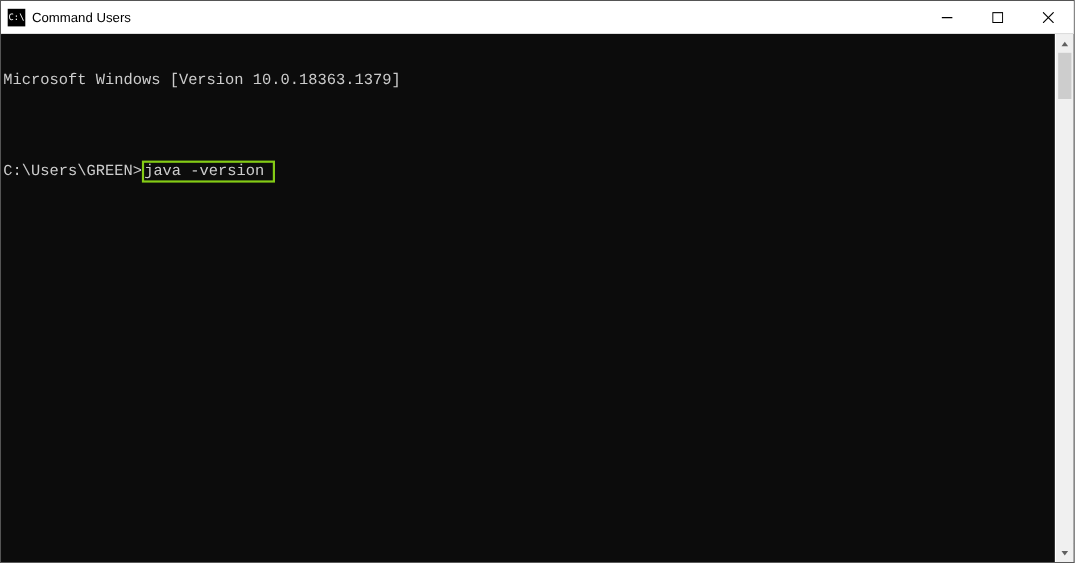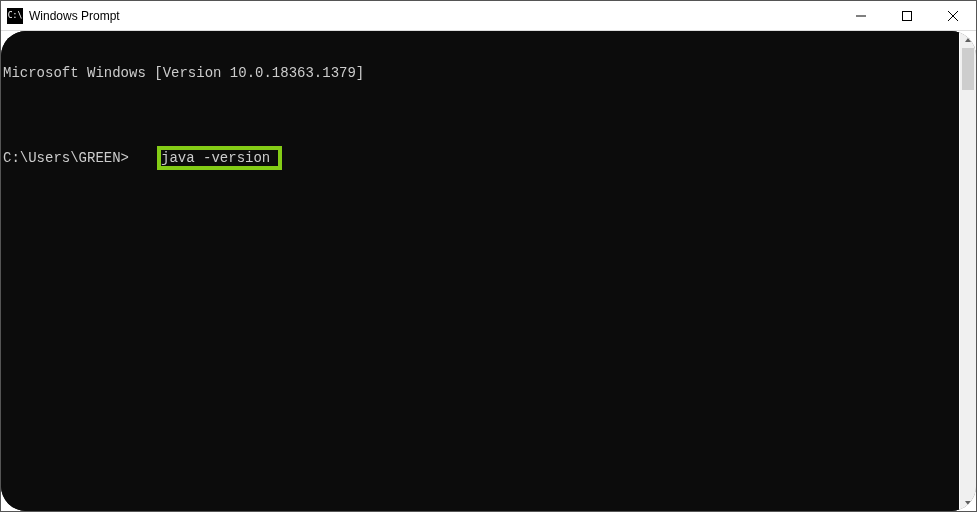--- a/index.html
+++ b/index.html
@@ -69,41 +69,39 @@
     }
     .titlebar-btn svg {
       width: 10px;
       height: 10px;
     }
     .terminal-wrap {
       flex: 1;
       display: flex;
       background: #000;
       overflow: hidden;
-      border-radius: 25px;
     }
     .terminal {
       flex: 1;
       background: #0c0c0c;
       color: #cccccc;
       font-family: Consolas, "Courier New", monospace;
       font-size: 14px;
       line-height: 1.15;
       padding: 2px 0 0 2px;
       white-space: pre;
       overflow: hidden;
     }
     .terminal-line {
       display: block;
     }
     .prompt-highlight {
-      border: 4px solid #84cc16;
+      border: 2px solid #84cc16;
       padding: 0 8px 0 0;
       display: inline-block;
-      margin-left: 28px;
     }
     .scrollbar {
       width: 17px;
       background: #f0f0f0;
       position: relative;
       border-left: 1px solid #fff;
     }
     .scrollbar-arrow {
       width: 100%;
       height: 17px;
@@ -139,21 +137,21 @@
     }
   </style>
 </head>
 <body>
 
 <div class="window">
   <div class="titlebar">
     <div class="titlebar-icon">
       <span class="titlebar-icon-inner">C:\</span>
     </div>
-    <span class="titlebar-title">Windows Prompt</span>
+    <span class="titlebar-title">Command Users</span>
     <div class="titlebar-spacer"></div>
     <div class="titlebar-buttons">
       <button class="titlebar-btn">
         <svg viewBox="0 0 10 10">
             <line x1="0" y1="5" x2="10" y2="5" stroke="#000" stroke-width="1"></line>
           </svg>
       </button>
       <button class="titlebar-btn">
         <svg viewBox="0 0 10 10">
             <rect x="0.5" y="0.5" width="9" height="9" fill="none" stroke="#000" stroke-width="1"></rect>

